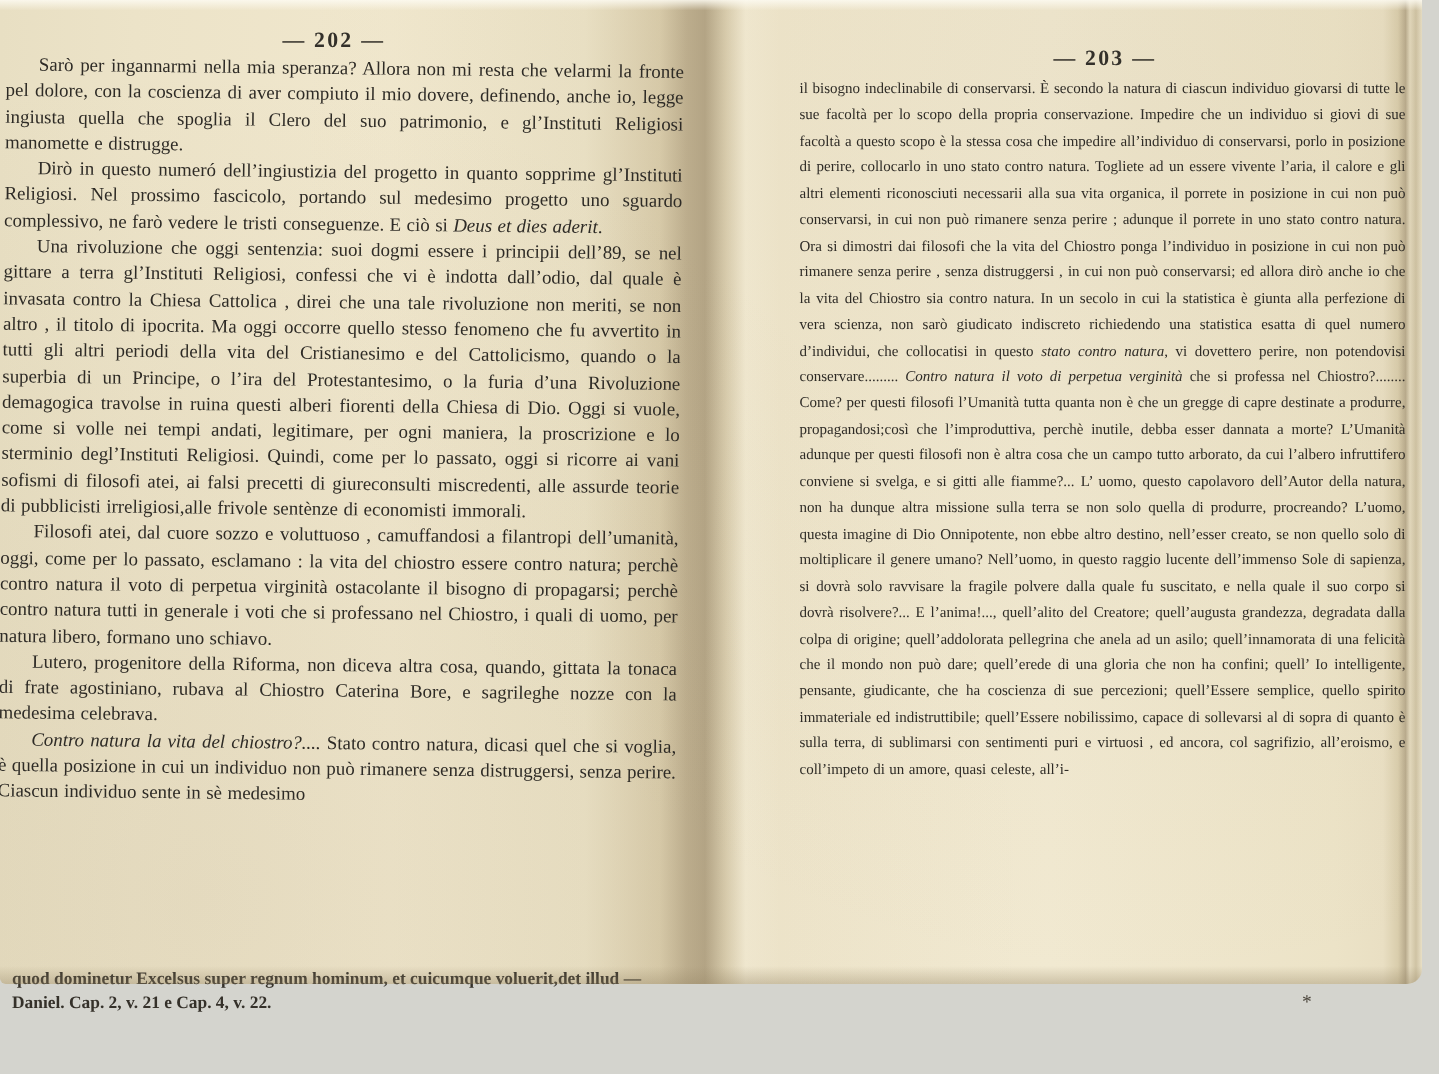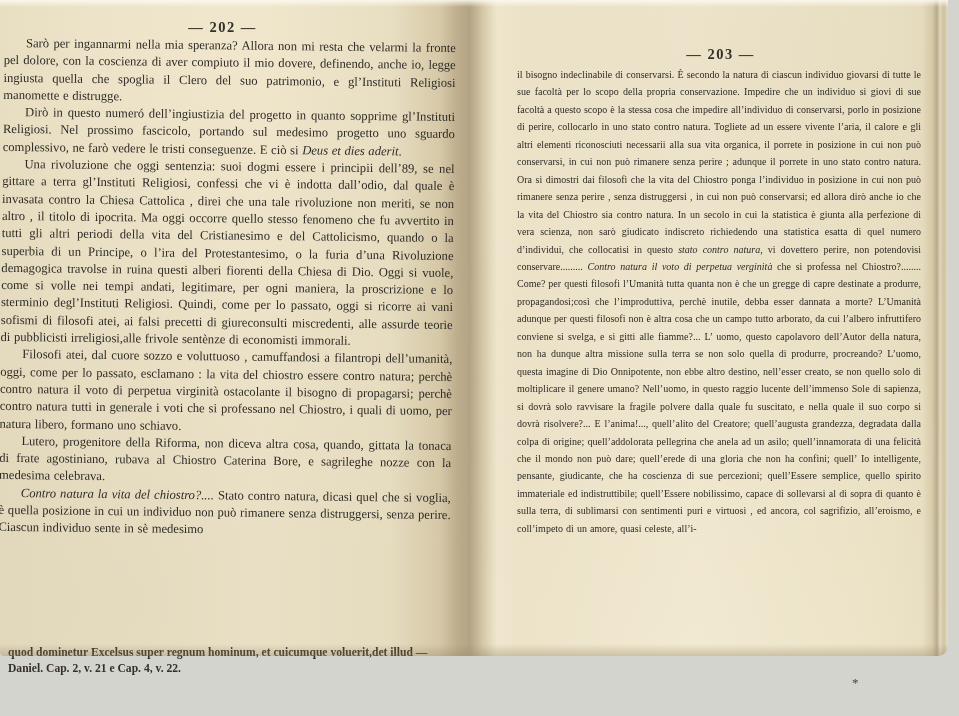--- a/index.html
+++ b/index.html
@@ -25,21 +25,21 @@
     content:"";position:absolute;left:0;top:0;right:0;height:7px;
     background:linear-gradient(180deg, rgba(253,251,242,0.85), rgba(253,251,242,0));
   }
   .book::after{
     content:"";position:absolute;left:0;bottom:0;right:0;height:12px;
     background:linear-gradient(0deg, rgba(148,132,100,0.38), rgba(148,132,100,0));
     border-radius:0 0 10px 4px;
   }
   .page{position:absolute;top:0;height:100%;}
   .page-left{left:0;width:455px;}
-  .page-right{left:504px;width:422px;margin-top:15px;}
+  .page-right{left:520px;width:422px;}
   .pagenum{
     position:absolute;text-align:center;font-weight:bold;
     font-size:14.5px;letter-spacing:1.5px;color:#33302a;
   }
   .page-left .pagenum{left:0;right:10px;top:19px;}
   .page-right .pagenum{left:11px;right:0;top:31px;}
   .body-text{
     position:absolute;text-align:justify;color:#2e2b26;
     word-spacing:0.5px;
   }

